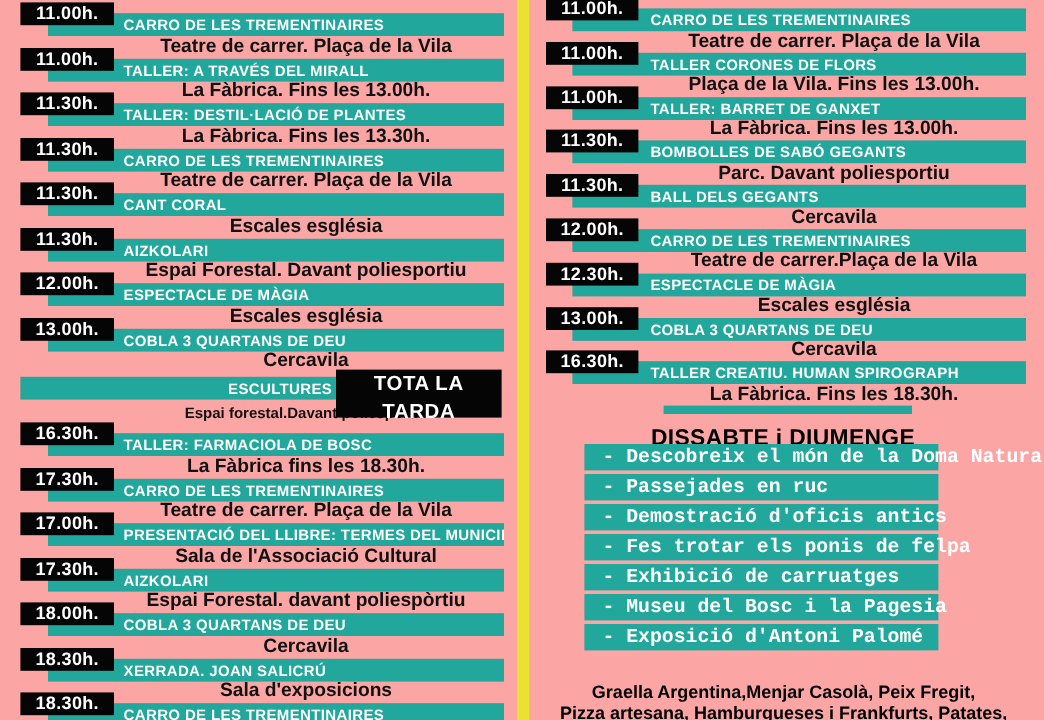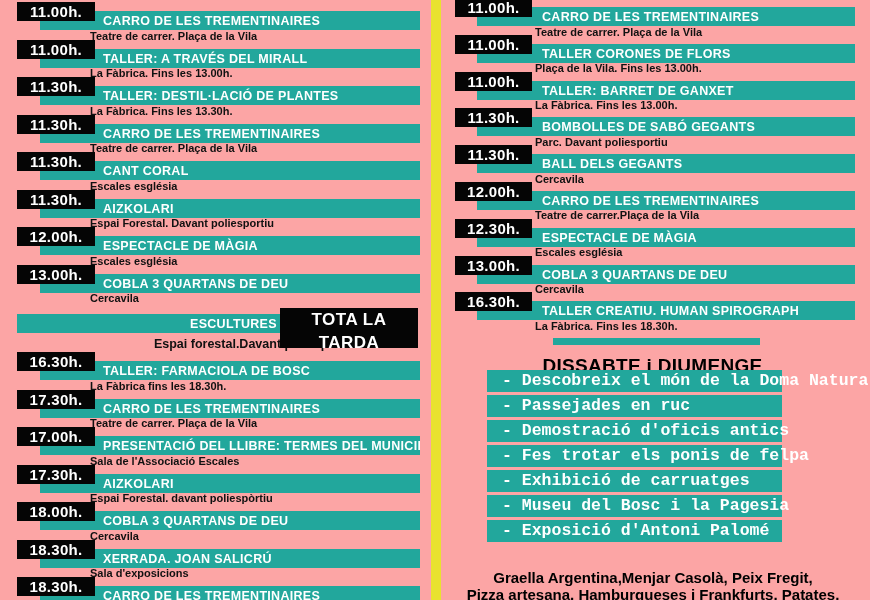--- a/index.html
+++ b/index.html
@@ -21,22 +21,22 @@
   .time{
     position:absolute;left:17px;top:0;width:78px;height:19px;background:var(--box);
     color:#fff;font-size:15px;line-height:19px;text-align:center;letter-spacing:.3px;z-index:2;
   }
   .bar{
     position:absolute;left:40px;top:9px;width:380px;height:19px;background:var(--teal);
     color:#fff;font-size:12.5px;line-height:20px;padding-left:63px;box-sizing:border-box;
     white-space:nowrap;letter-spacing:.3px;z-index:1;overflow:hidden;
   }
   .desc{
-    position:absolute;left:90px;top:27.5px;width:330px;
-    font-size:11px;color:var(--txt);white-space:nowrap;
+    position:absolute;left:90px;top:27.5px;width:330px;text-align:center;
+    font-size:16px;color:var(--txt);white-space:nowrap;
   }
   .col-right .time{left:20px;width:77px;}
   .col-right .bar{left:42px;width:378px;padding-left:65px;}
   .col-right .desc{left:100px;width:320px;}
   
   .tarda{position:absolute;left:0;top:302px;width:435px;height:50px;}
   .tarda-label{
     position:absolute;left:280px;top:6px;width:138px;height:40px;background:var(--box);
     color:#fff;font-size:17px;line-height:23px;text-align:center;letter-spacing:.5px;z-index:2;
   }
@@ -126,21 +126,21 @@
       <div class="desc">La Fàbrica fins les 18.30h.</div>
     </div>
     <div class="row">
       <div class="time">17.30h.</div>
       <div class="bar">CARRO DE LES TREMENTINAIRES</div>
       <div class="desc">Teatre de carrer. Plaça de la Vila</div>
     </div>
     <div class="row">
       <div class="time">17.00h.</div>
       <div class="bar">PRESENTACIÓ DEL LLIBRE: TERMES DEL MUNICIPI...</div>
-      <div class="desc">Sala de l'Associació Escales</div>
+      <div class="desc">Sala de l'Associació Cultural</div>
     </div>
     <div class="row">
       <div class="time">17.30h.</div>
       <div class="bar">AIZKOLARI</div>
       <div class="desc">Espai Forestal. davant poliespòrtiu</div>
     </div>
     <div class="row">
       <div class="time">18.00h.</div>
       <div class="bar">COBLA 3 QUARTANS DE DEU</div>
       <div class="desc">Cercavila</div>

